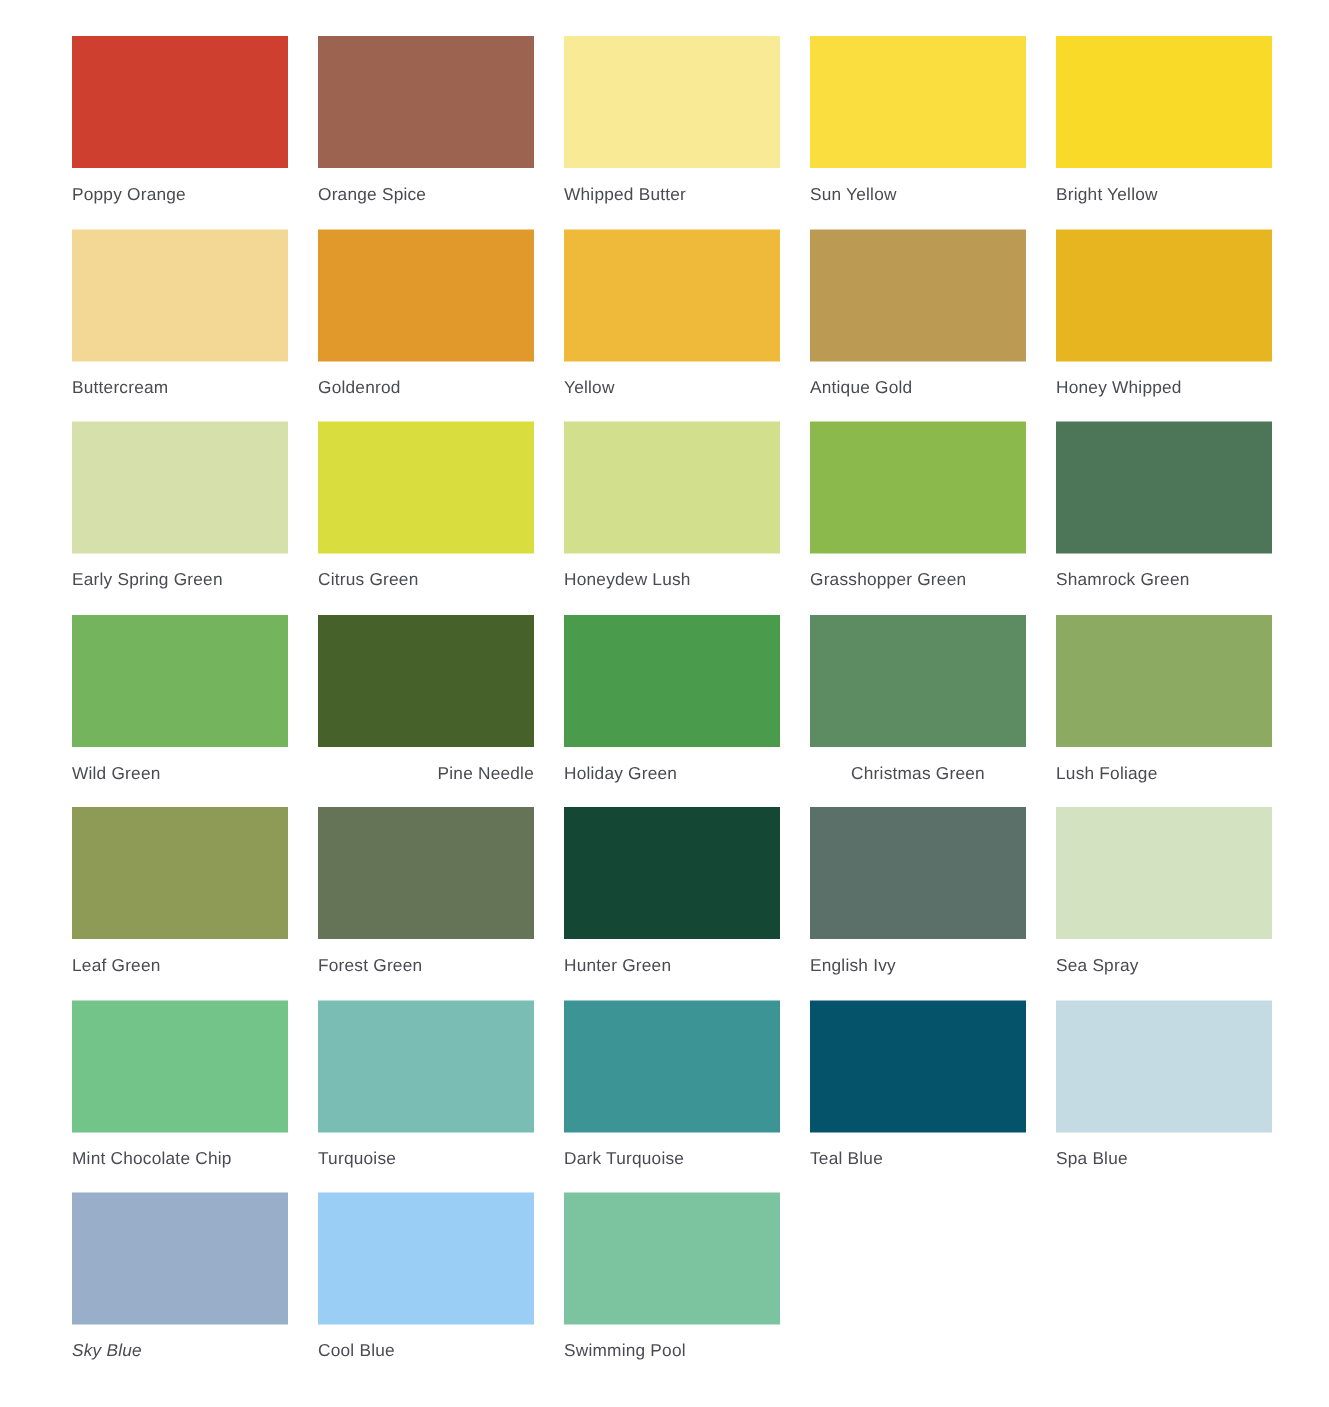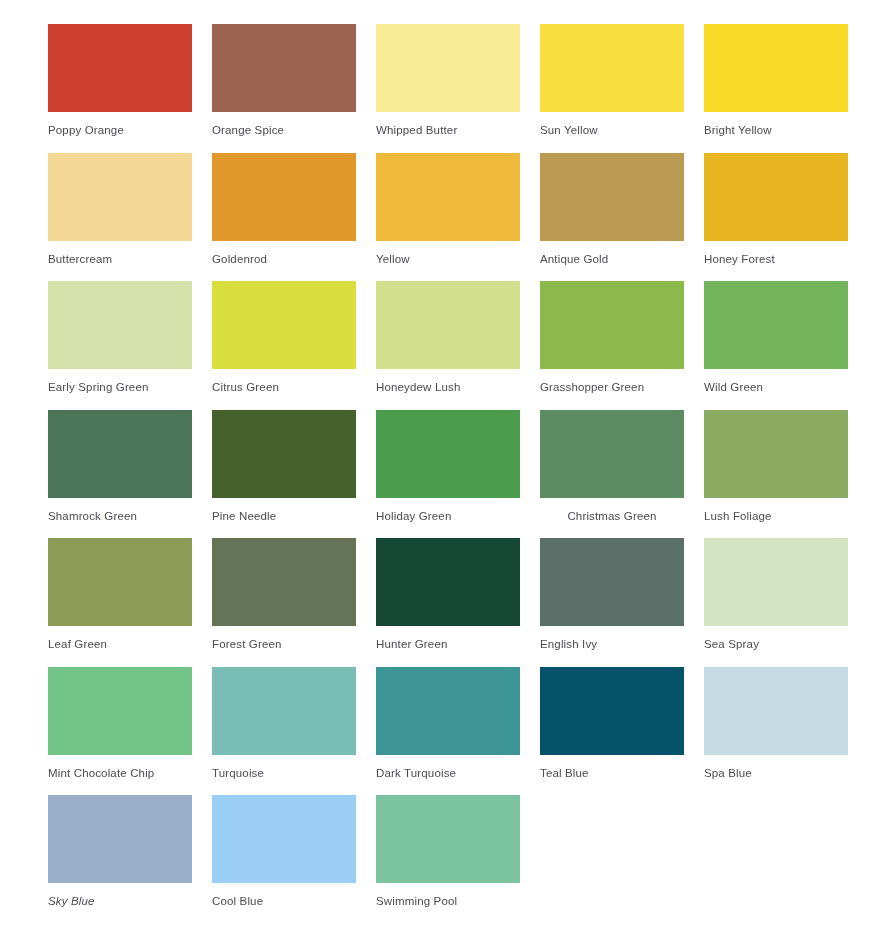--- a/index.html
+++ b/index.html
@@ -91,49 +91,49 @@
       <div class="swatch-cell">
         <span class="swatch-chip" style="background-color: rgb(239, 185, 58);"></span>
         <span class="swatch-label" style="color: rgb(74, 74, 82);">Yellow</span>
       </div>
       <div class="swatch-cell">
         <span class="swatch-chip" style="background-color: rgb(187, 155, 83);"></span>
         <span class="swatch-label" style="color: rgb(74, 74, 82);">Antique Gold</span>
       </div>
       <div class="swatch-cell">
         <span class="swatch-chip" style="background-color: rgb(230, 181, 31);"></span>
-        <span class="swatch-label" style="color: rgb(74, 74, 82);">Honey Forest</span>
+        <span class="swatch-label" style="color: rgb(74, 74, 82);">Honey Whipped</span>
       </div>
       <div class="swatch-cell">
         <span class="swatch-chip" style="background-color: rgb(213, 224, 171);"></span>
         <span class="swatch-label" style="color: rgb(74, 74, 82);">Early Spring Green</span>
       </div>
       <div class="swatch-cell">
         <span class="swatch-chip" style="background-color: rgb(217, 221, 61);"></span>
         <span class="swatch-label" style="color: rgb(74, 74, 82);">Citrus Green</span>
       </div>
       <div class="swatch-cell">
         <span class="swatch-chip" style="background-color: rgb(210, 224, 142);"></span>
         <span class="swatch-label" style="color: rgb(74, 74, 82);">Honeydew Lush</span>
       </div>
       <div class="swatch-cell">
         <span class="swatch-chip" style="background-color: rgb(140, 185, 75);"></span>
         <span class="swatch-label" style="color: rgb(74, 74, 82);">Grasshopper Green</span>
       </div>
       <div class="swatch-cell">
+        <span class="swatch-chip" style="background-color: rgb(77, 118, 89);"></span>
+        <span class="swatch-label" style="color: rgb(74, 74, 82);">Shamrock Green</span>
+      </div>
+      <div class="swatch-cell">
         <span class="swatch-chip" style="background-color: rgb(116, 180, 93);"></span>
         <span class="swatch-label" style="color: rgb(74, 74, 82);">Wild Green</span>
       </div>
       <div class="swatch-cell">
-        <span class="swatch-chip" style="background-color: rgb(77, 118, 89);"></span>
-        <span class="swatch-label" style="color: rgb(74, 74, 82);">Shamrock Green</span>
-      </div>
-      <div class="swatch-cell">
         <span class="swatch-chip" style="background-color: rgb(70, 97, 41);"></span>
-        <span class="swatch-label" style="color: rgb(74, 74, 82);">Pine Needle</span>
+        <span class="swatch-label" style="color: rgb(74, 74, 82); text-align: right;">Pine Needle</span>
       </div>
       <div class="swatch-cell">
         <span class="swatch-chip" style="background-color: rgb(74, 155, 76);"></span>
         <span class="swatch-label" style="color: rgb(74, 74, 82);">Holiday Green</span>
       </div>
       <div class="swatch-cell">
         <span class="swatch-chip" style="background-color: rgb(93, 140, 98);"></span>
         <span class="swatch-label" style="color: rgb(74, 74, 82); text-align: center;">Christmas Green</span>
       </div>
       <div class="swatch-cell">

